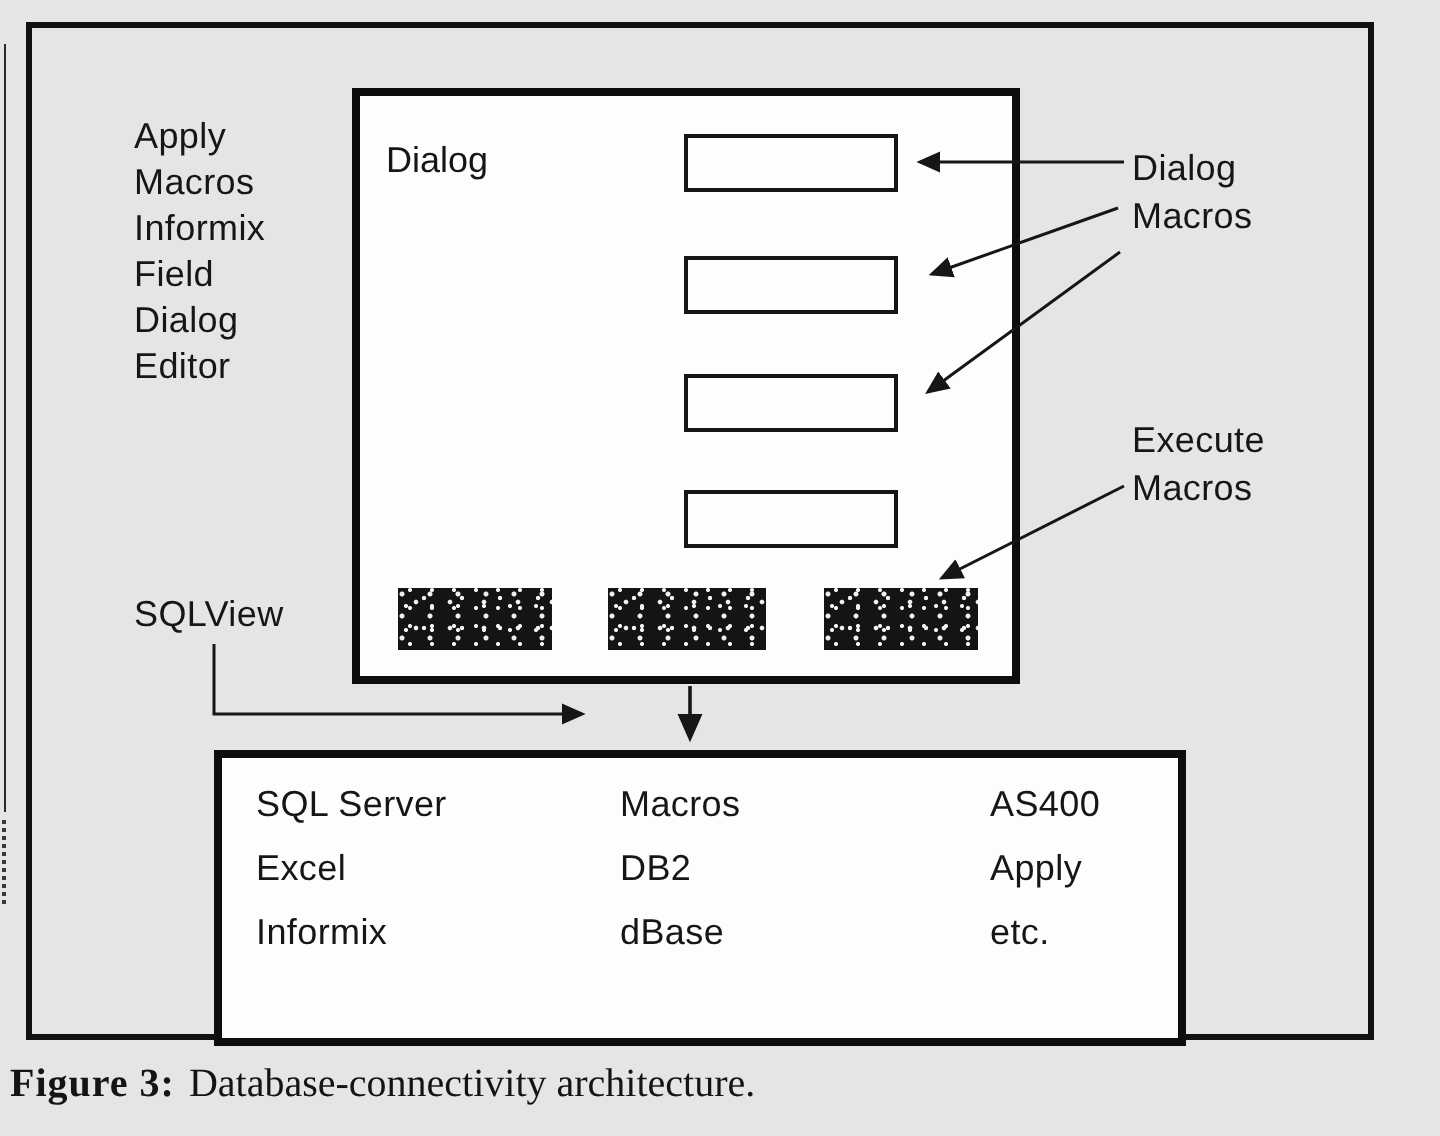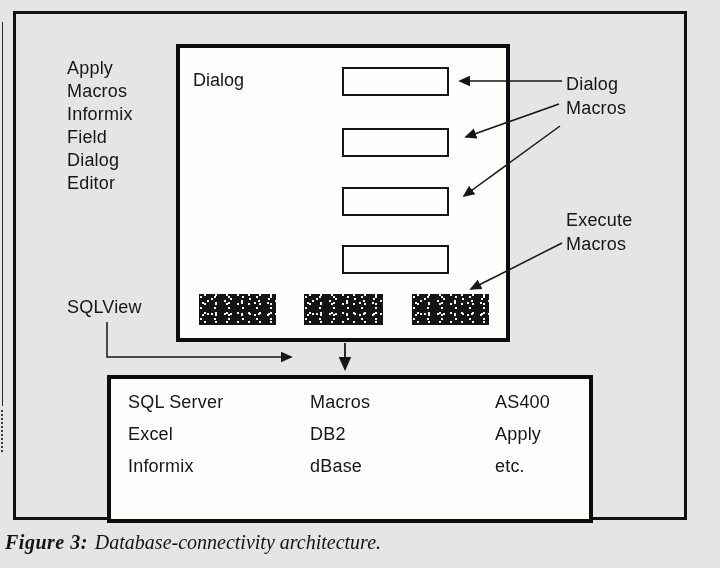--- a/index.html
+++ b/index.html
@@ -97,21 +97,21 @@
   .db-c1 { left: 17px; }
   .db-c2 { left: 199px; }
   .db-c3 { left: 384px; }
   .db-r1 { top: 13px; }
   .db-r2 { top: 45px; }
   .db-r3 { top: 77px; }
   
   .caption {
     position: absolute; left: 5px; top: 531px;
     font-family: "Liberation Serif", serif;
-    font-size: 20px; font-style: italic; color: #141414;
+    font-size: 20px; color: #141414;
     white-space: nowrap;
   }
   .caption .cap-prefix { font-weight: bold; margin-right: 7px; letter-spacing: 0.5px; }
   
   .arrow-layer {
     position: absolute; left: 0; top: 0; width: 720px; height: 568px;
     pointer-events: none;
   }
 </style>
 </head>

